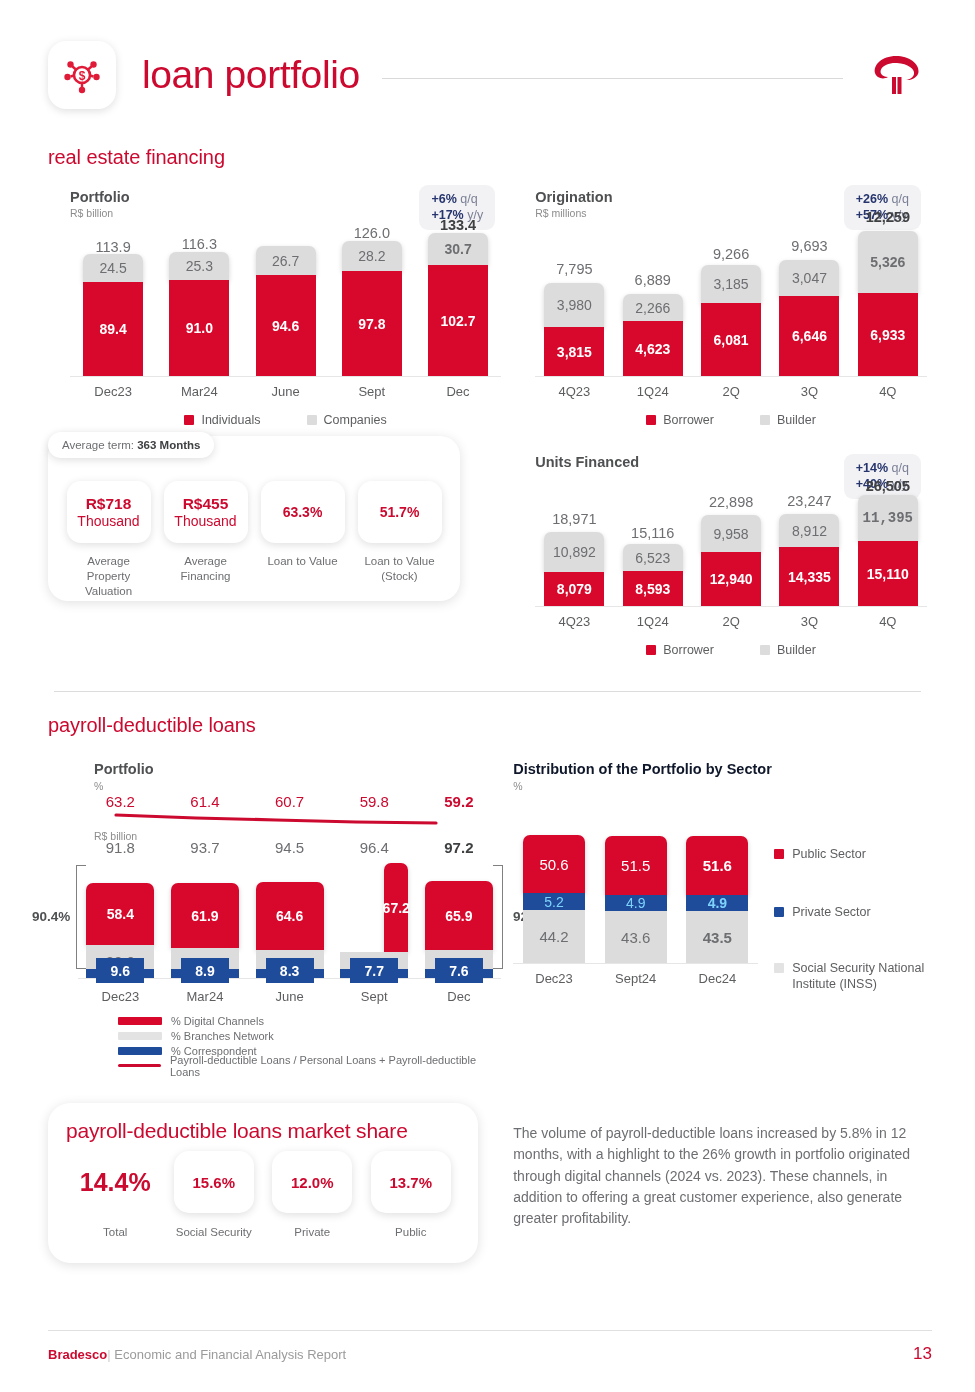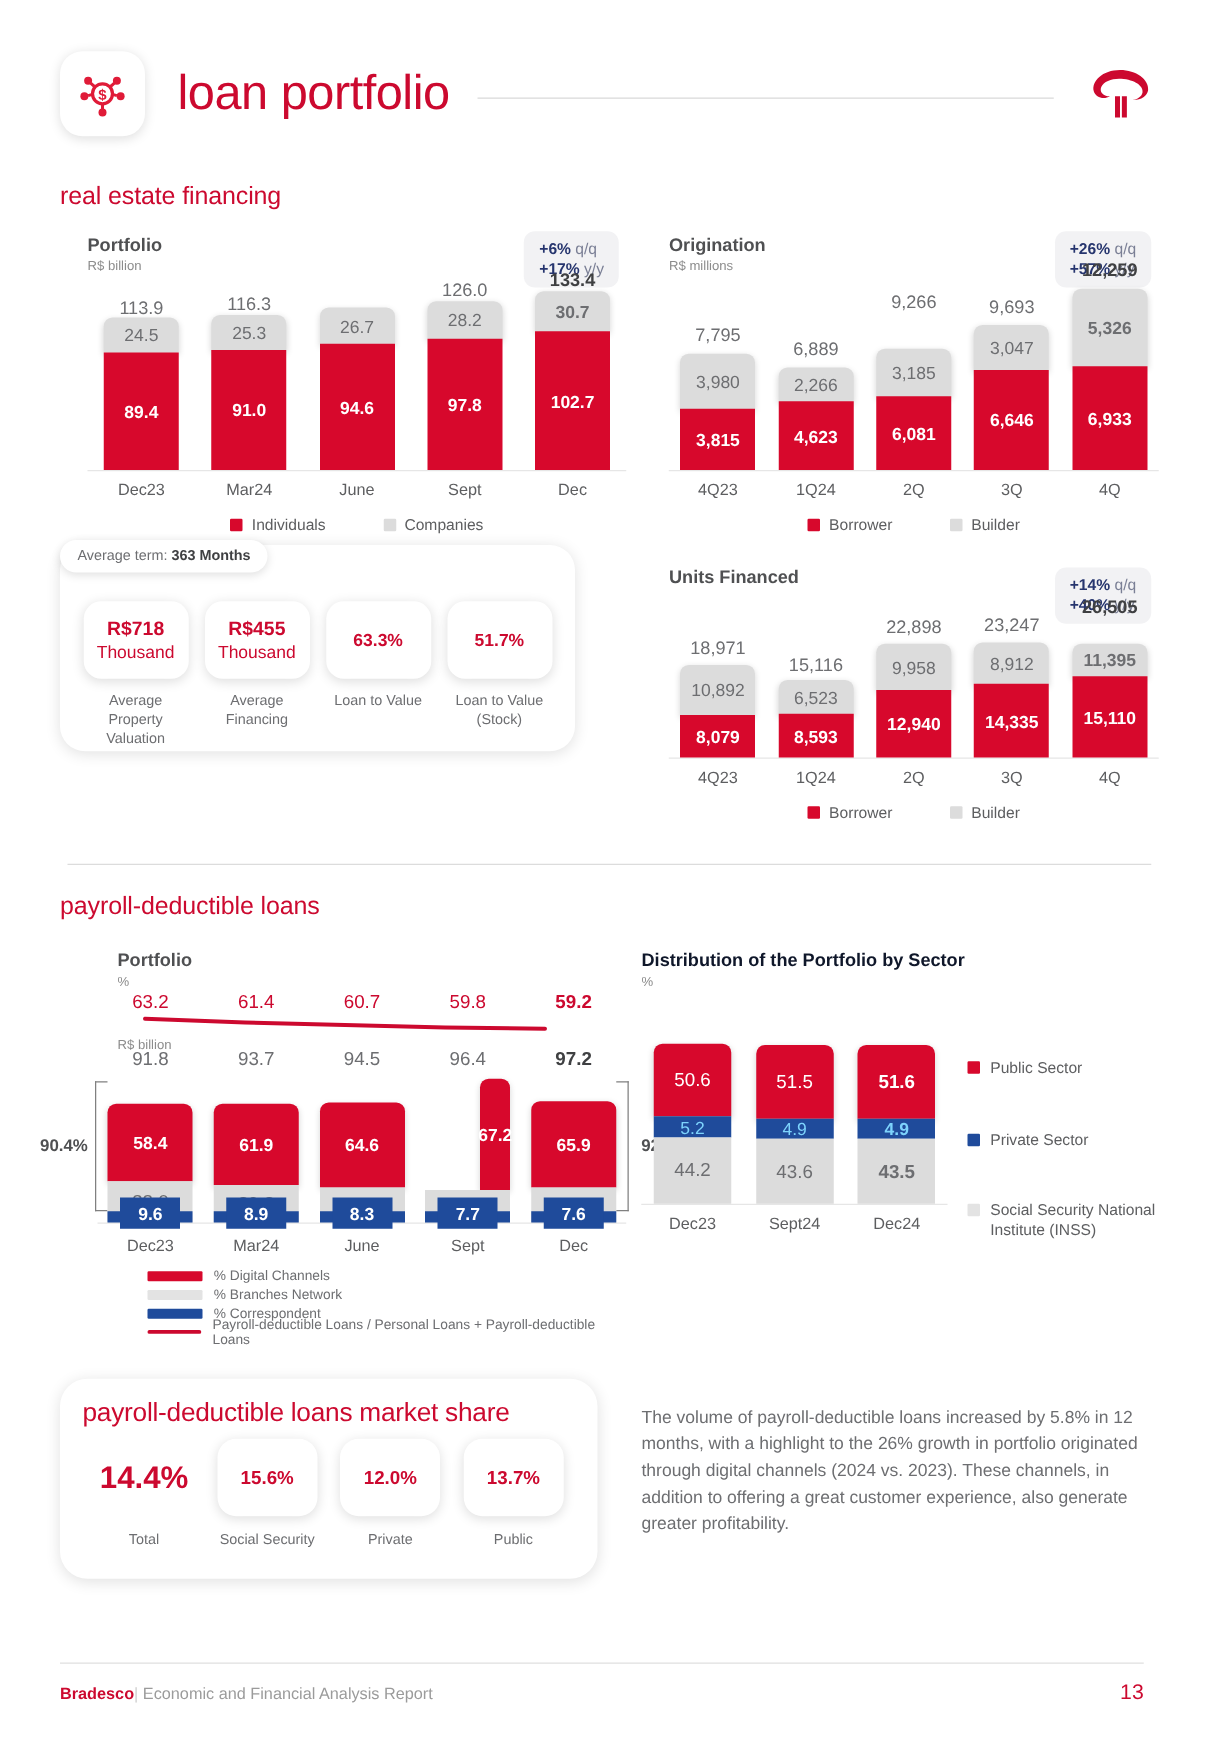--- a/index.html
+++ b/index.html
@@ -167,21 +167,21 @@
   .ms-box {
     background: #fff; border-radius: 15px; box-shadow: 0 2px 9px rgba(0,0,0,.13);
     width: 80px; height: 62px; display: flex; align-items: center; justify-content: center;
     font-size: 15px; font-weight: bold; color: #cc092f;
   }
   .ms-label { margin-top: 12px; font-size: 11.5px; color: #6d6e71; text-align: center; line-height: 1.3; }
 
   .para { width: 400px; font-size: 14px; color: #6d6e71; line-height: 1.52; margin-top: 50px; }
 
   
-  .footer { position: absolute; left: 48px; right: 60px; bottom: 28px; }
+  .footer { position: absolute; left: 48px; right: 43px; bottom: 28px; }
   .footer-rule { height: 1px; background: #e0e0e0; }
   .footer-row { display: flex; justify-content: space-between; align-items: center; margin-top: 13px; }
   .foot-left { font-size: 13px; color: #9b9b9b; }
   .foot-left b { color: #cc092f; font-weight: bold; }
   .foot-left .sep { color: #cfcfcf; }
   .foot-page { font-size: 17px; color: #cc092f; }
 </style>
 </head>
 <body>
 
@@ -342,24 +342,24 @@
             </div>
           </div>
           <div class="bargroup">
             <div class="total" style="bottom:88px;">6,889</div>
             <div class="bar">
               <div class="seg seg-top seg-gray light" style="height:27px;">2,266</div>
               <div class="seg seg-red" style="height:55px;">4,623</div>
             </div>
           </div>
           <div class="bargroup">
-            <div class="total" style="bottom:126px;">9,266</div>
+            <div class="total" style="bottom:114px;">9,266</div>
             <div class="bar">
               <div class="seg seg-top seg-gray light" style="height:38px;">3,185</div>
-              <div class="seg seg-red" style="height:59px;">6,081</div>
+              <div class="seg seg-red" style="height:73px;">6,081</div>
             </div>
           </div>
           <div class="bargroup">
             <div class="total" style="bottom:122px;">9,693</div>
             <div class="bar">
               <div class="seg seg-top seg-gray light" style="height:36px;">3,047</div>
               <div class="seg seg-red" style="height:80px;">6,646</div>
             </div>
           </div>
           <div class="bargroup">
@@ -423,21 +423,21 @@
           <div class="bargroup">
             <div class="total" style="bottom:97px;">23,247</div>
             <div class="bar">
               <div class="seg seg-top seg-gray light" style="height:33px;">8,912</div>
               <div class="seg seg-red" style="height:59px;">14,335</div>
             </div>
           </div>
           <div class="bargroup">
             <div class="total bold" style="bottom:112px;">26,505</div>
             <div class="bar">
-              <div class="seg seg-top seg-gray" style="height:26px;">11,395</div>
+              <div class="seg seg-top seg-gray" style="height:46px;font-family:Liberation Mono, monospace;">11,395</div>
               <div class="seg seg-red" style="height:65px;">15,110</div>
             </div>
           </div>
         </div>
         <div class="xlabels">
           <span>4Q23</span>
           <span>1Q24</span>
           <span>2Q</span>
           <span>3Q</span>
           <span>4Q</span>

